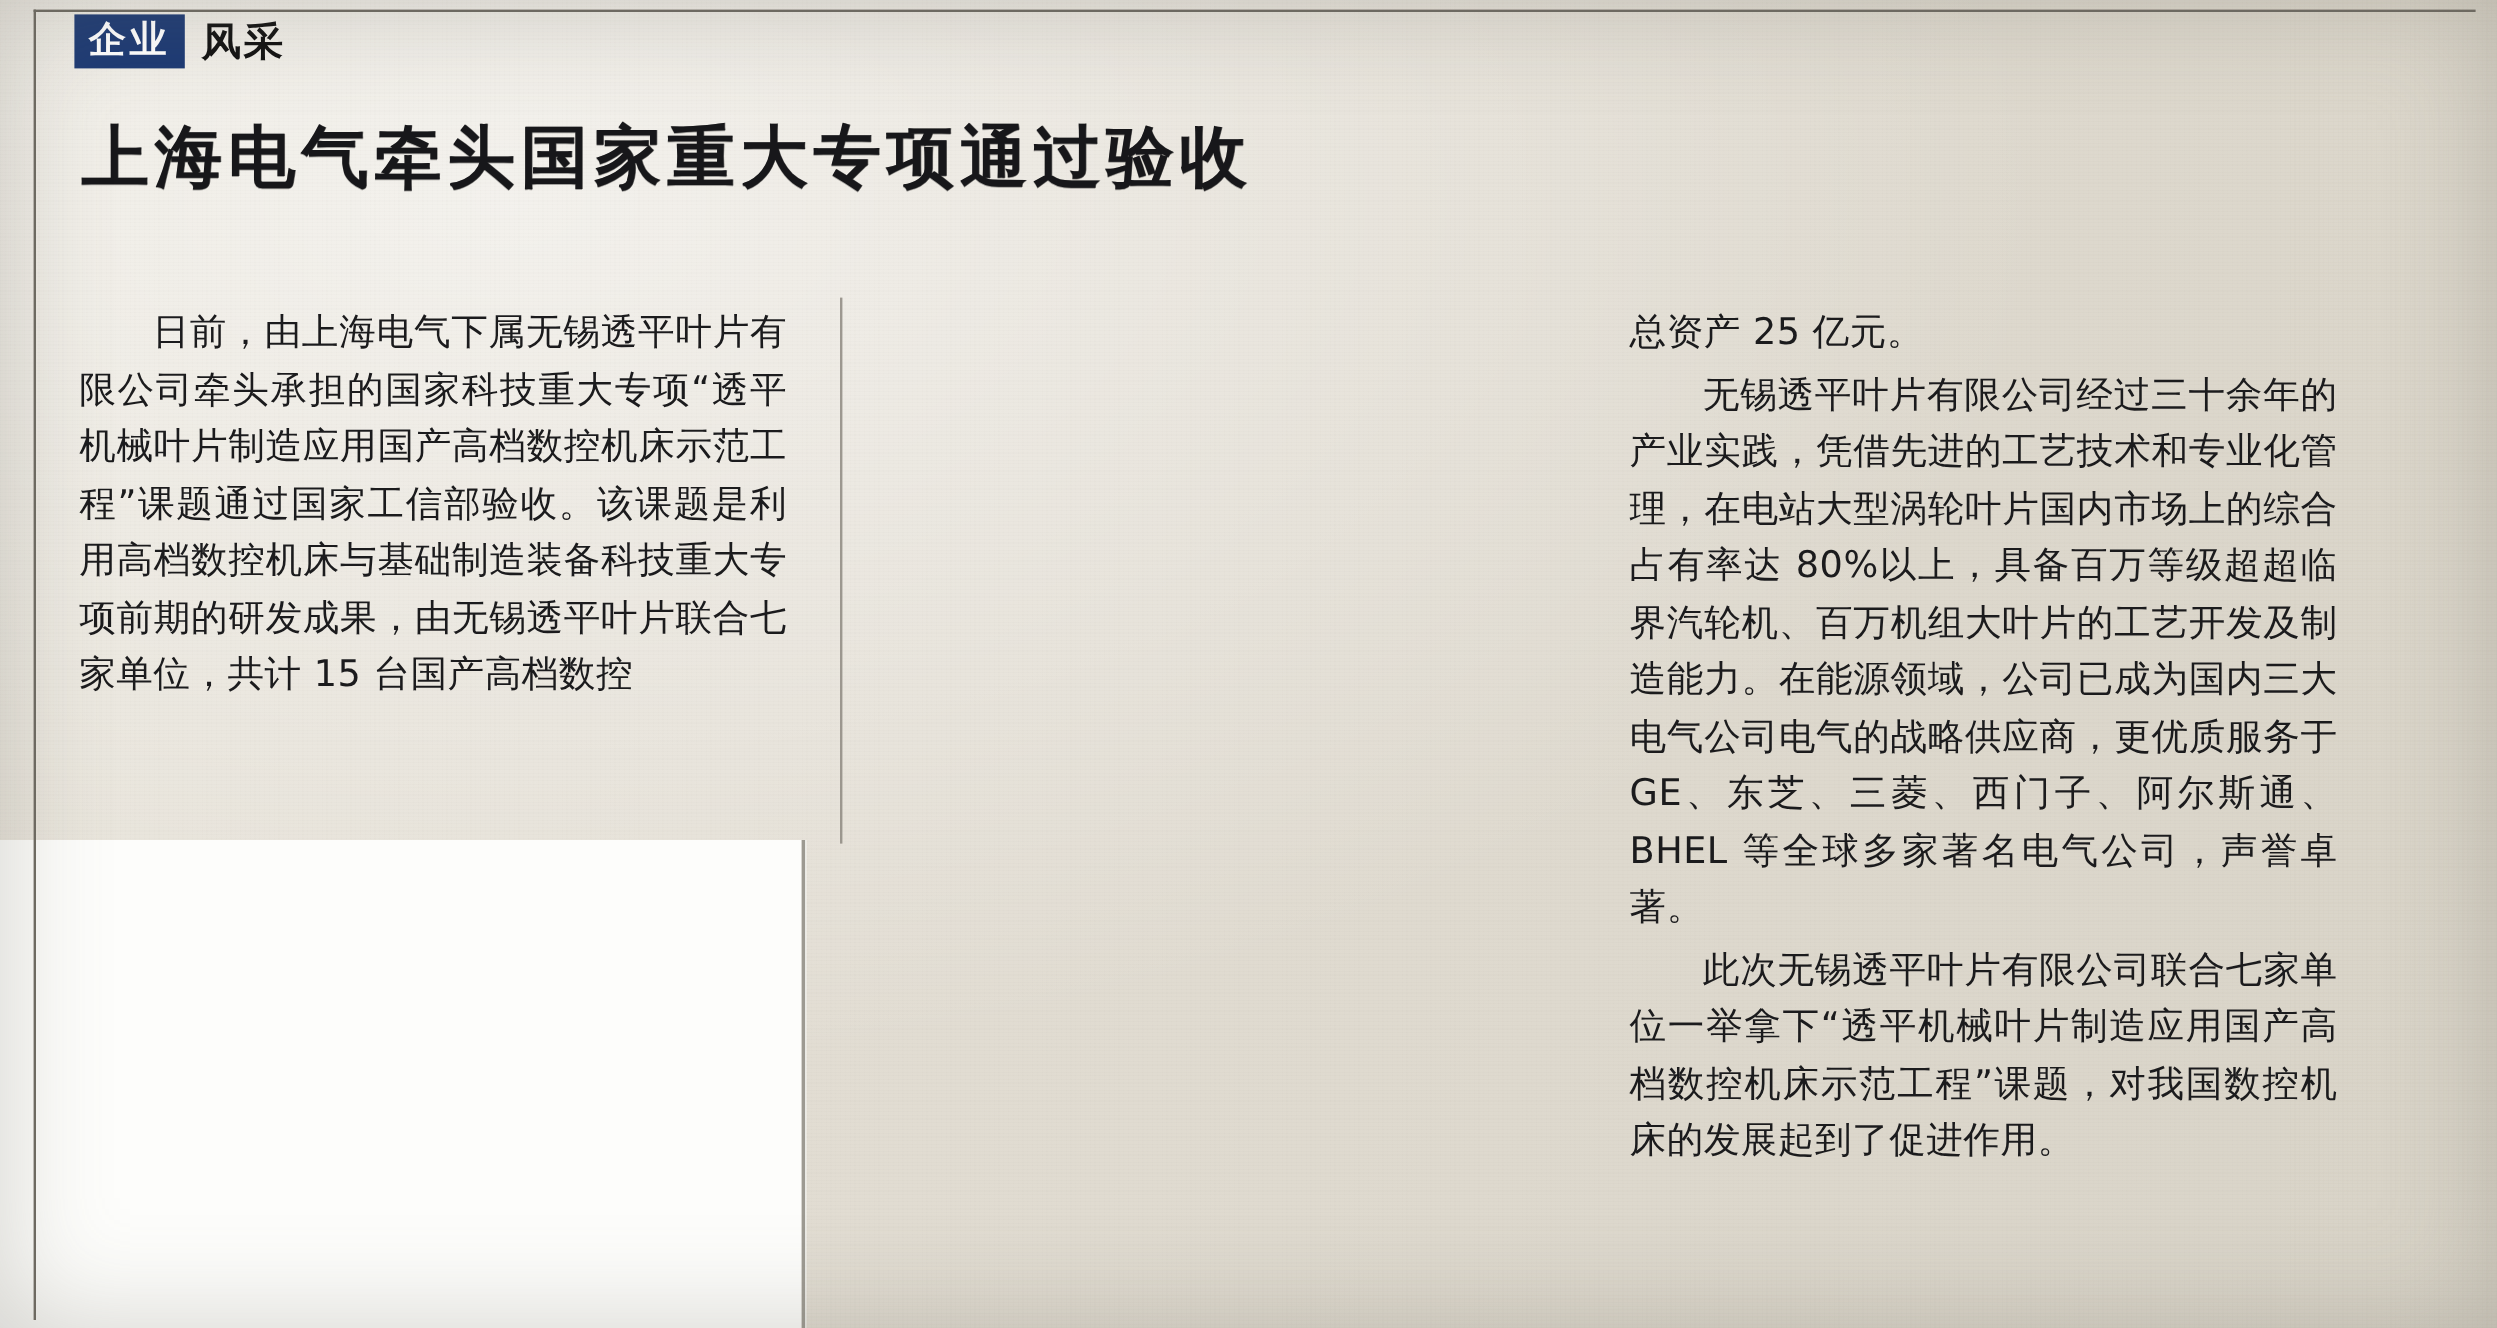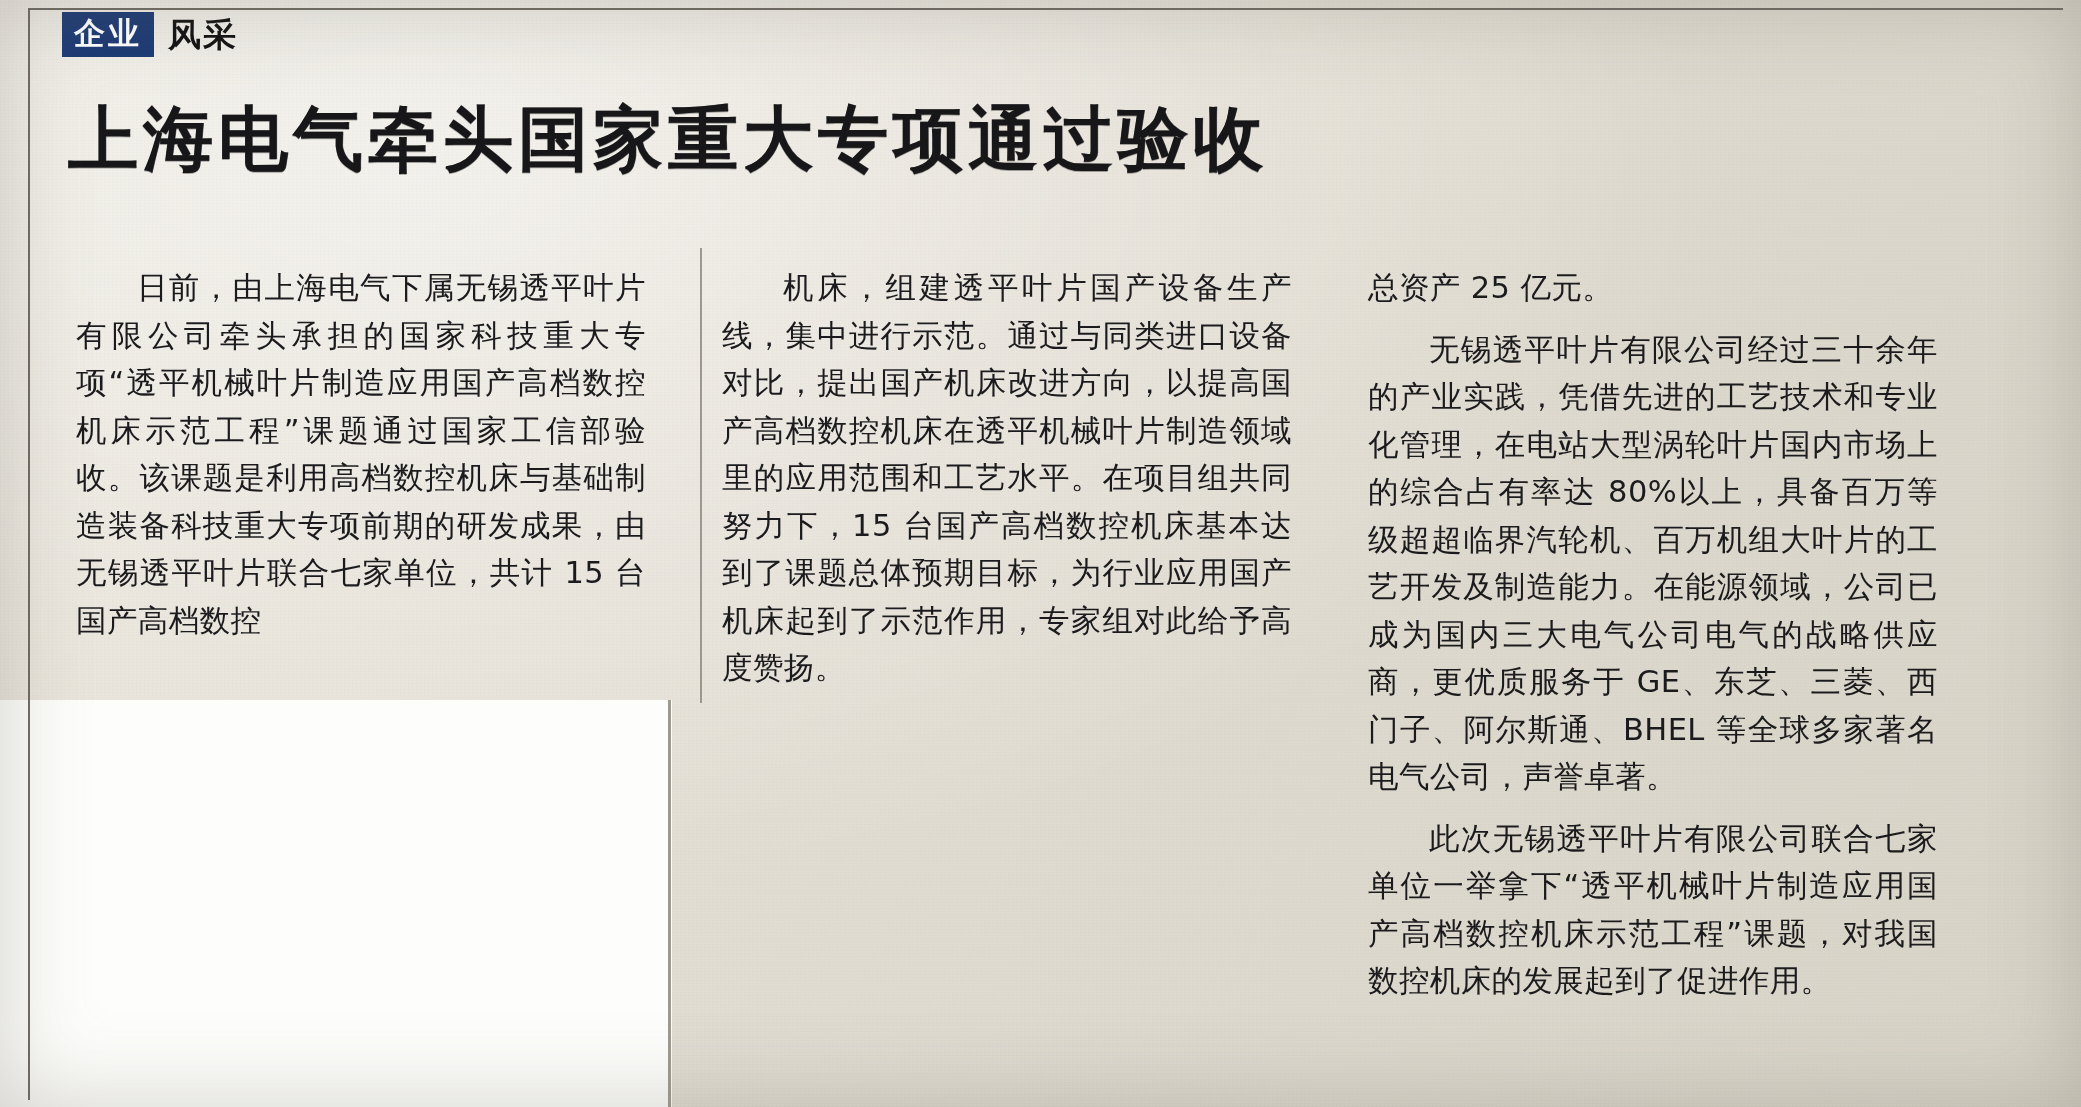--- a/index.html
+++ b/index.html
@@ -102,21 +102,21 @@
   }
 
   
   .headline {
     position: absolute;
     left: 68px;
     top: 104px;
     width: 1960px;
     font-family: "DejaVu Sans", "Liberation Sans", sans-serif;
     font-weight: bold;
-    font-size: 70px;
+    font-size: 56px;
     line-height: 1.0;
     letter-spacing: 5px;
     color: #17171a;
     text-shadow: 0.6px 0 0 rgba(20,20,20,.55), 0 0.6px 0 rgba(20,20,20,.35);
   }
 
   
   .columns {
     position: absolute;
     left: 62px;
@@ -126,21 +126,21 @@
     display: flex;
     gap: 0px;
   }
   .col {
     width: 620px;
     padding-right: 22px;
     box-sizing: border-box;
   }
   .col + .col { margin-left: 26px; }
   .col p {
-    margin: 14px;
+    margin: 4px;
     font-family: "DejaVu Sans", "Liberation Sans", sans-serif;
     font-size: 30.5px;
     line-height: 47.5px;
     color: #1b1b1d;
     text-align: justify;
     text-justify: inter-character;
     letter-spacing: 0.4px;
   }
   .col p.indent { text-indent: 61px; }
   .col p + p { margin-top: 0px; }
@@ -190,21 +190,20 @@
 
   <div class="headline">上海电气牵头国家重大专项通过验收</div>
 
   <div class="colrule r1"></div>
 
   <div class="columns">
     <div class="col">
       <p class="indent">日前，由上海电气下属无锡透平叶片有限公司牵头承担的国家科技重大专项“透平机械叶片制造应用国产高档数控机床示范工程”课题通过国家工信部验收。该课题是利用高档数控机床与基础制造装备科技重大专项前期的研发成果，由无锡透平叶片联合七家单位，共计 15 台国产高档数控</p>
     </div>
     <div class="col">
-      <p class="indent">机床，组建透平叶片国产设备生产线，集中进行示范。通过与同类进口设备对比，提出国产机床改进方向，以提高国产高档数控机床在透平机械叶片制造领域里的应用范围和工艺水平。在项目组共同努力下，15 台国产高档数控机床基本达到了课题总体预期目标，为行业应用国产机床起到了示范作用，专家组对此给予高度赞扬。</p>
     </div>
     <div class="col">
       <p>总资产 25 亿元。</p>
       <p class="indent">无锡透平叶片有限公司经过三十余年的产业实践，凭借先进的工艺技术和专业化管理，在电站大型涡轮叶片国内市场上的综合占有率达 80%以上，具备百万等级超超临界汽轮机、百万机组大叶片的工艺开发及制造能力。在能源领域，公司已成为国内三大电气公司电气的战略供应商，更优质服务于 GE、东芝、三菱、西门子、阿尔斯通、BHEL 等全球多家著名电气公司，声誉卓著。</p>
       <p class="indent">此次无锡透平叶片有限公司联合七家单位一举拿下“透平机械叶片制造应用国产高档数控机床示范工程”课题，对我国数控机床的发展起到了促进作用。</p>
     </div>
   </div>
 
   <div class="vignette"></div>
 </div>

